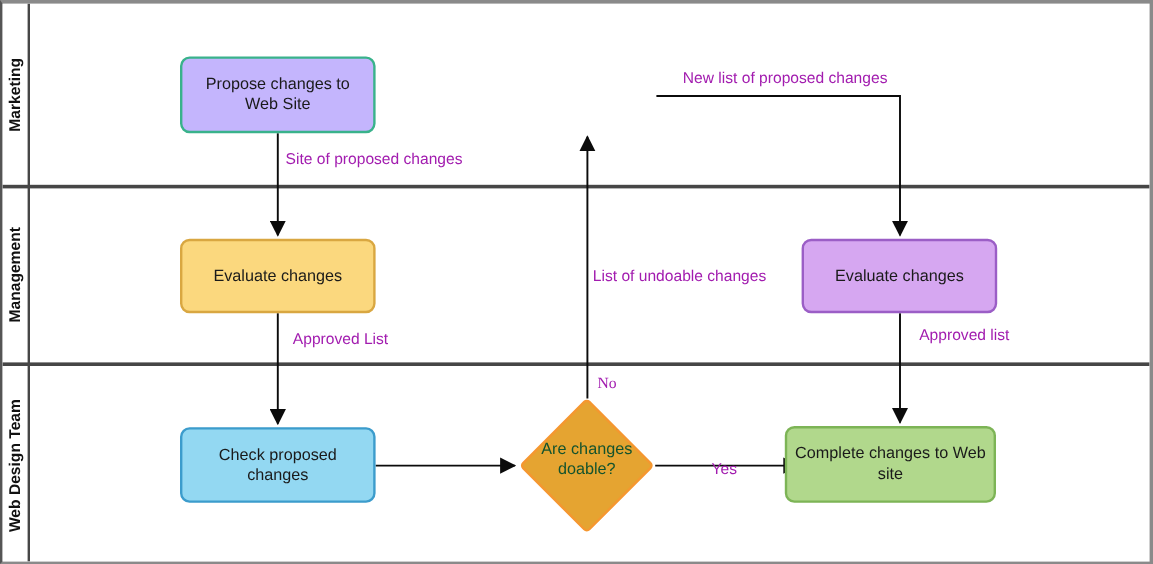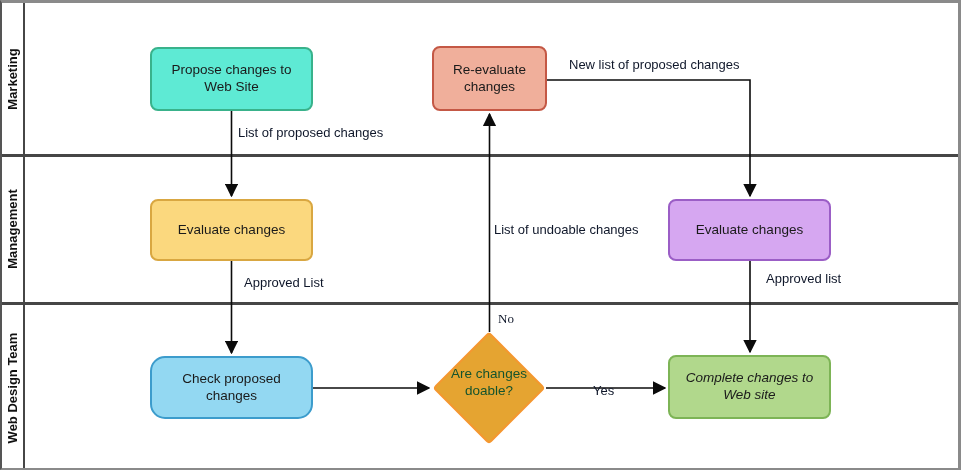--- a/index.html
+++ b/index.html
@@ -62,21 +62,21 @@
     font-size: 13.5px;
     line-height: 1.25;
     color: #1a1a1a;
     padding: 4px 6px;
   }
   #n-propose   { left: 148px; top:  44px; width: 163px; height: 64px; }
   #n-reevaluate{ left: 430px; top:  43px; width: 115px; height: 65px; }
   #n-evaluate1 { left: 148px; top: 196px; width: 163px; height: 62px; }
   #n-evaluate2 { left: 666px; top: 196px; width: 163px; height: 62px; }
   #n-check     { left: 148px; top: 353px; width: 163px; height: 63px; }
-  #n-complete  { left: 666px; top: 352px; width: 163px; height: 64px; font-style: italic; }
+  #n-complete  { left: 652px; top: 352px; width: 176px; height: 64px; }
 
   .diamond-shape {
     position: absolute;
     left: 447px; top: 345px;
     width: 80px; height: 80px;
     box-sizing: border-box;
     border: 2px solid;
     border-radius: 4px;
     transform: rotate(45deg);
   }
@@ -103,21 +103,21 @@
   svg.flows line, svg.flows polyline {
     stroke: #0b0b0b;
     stroke-width: 1.6;
     fill: none;
   }
 
   
   .edge-label {
     position: absolute;
     font-size: 13px;
-    color: #0f172a;
+    color: #a21caf;
     white-space: nowrap;
   }
   #el-list-proposed { left: 236px; top: 122px; }
   #el-approved-1    { left: 242px; top: 272px; }
   #el-undoable      { left: 492px; top: 219px; }
   #el-new-list      { left: 567px; top:  54px; }
   #el-approved-2    { left: 764px; top: 268px; }
   #el-yes           { left: 591px; top: 380px; }
   #el-no            { left: 496px; top: 308px; font-family: Liberation Serif, serif; }
 </style>
@@ -149,31 +149,30 @@
 
     <line x1="544" y1="385" x2="663" y2="385" marker-end="url(#arrow)"></line>
 
     <line x1="487.5" y1="329" x2="487.5" y2="111" marker-end="url(#arrow)"></line>
 
     <polyline points="545,77 748,77 748,193" marker-end="url(#arrow)"></polyline>
 
     <line x1="748" y1="258" x2="748" y2="349" marker-end="url(#arrow)"></line>
   </svg>
 
-  <div class="node" id="n-propose" style="background-color: #5eead4; border-color: rgb(57, 178, 139);">Propose changes to Web Site</div>
-  <div class="node" id="n-reevaluate" style="background-color: rgb(240, 175, 155); border-color: rgb(196, 88, 69);">Re-evaluate changes</div>
+  <div class="node" id="n-propose" style="background-color: #c4b5fd; border-color: rgb(57, 178, 139);">Propose changes to Web Site</div>
   <div class="node" id="n-evaluate1" style="background-color: rgb(251, 216, 126); border-color: rgb(217, 167, 65);">Evaluate changes</div>
   <div class="node" id="n-evaluate2" style="background-color: rgb(214, 167, 241); border-color: rgb(155, 94, 198);">Evaluate changes</div>
-  <div class="node" id="n-check" style="background-color: rgb(147, 216, 242); border-color: rgb(60, 156, 204); border-radius: 15px;">Check proposed changes</div>
+  <div class="node" id="n-check" style="background-color: rgb(147, 216, 242); border-color: rgb(60, 156, 204);">Check proposed changes</div>
   <div class="node" id="n-complete" style="background-color: rgb(177, 216, 140); border-color: rgb(125, 180, 86);">Complete changes to Web site</div>
 
   <div class="diamond-shape" style="background-color: rgb(229, 164, 49); border-color: rgb(245, 151, 48);"></div>
   <div class="diamond-text">Are changes doable?</div>
 
-  <div class="edge-label" id="el-list-proposed">List of proposed changes</div>
+  <div class="edge-label" id="el-list-proposed">Site of proposed changes</div>
   <div class="edge-label" id="el-approved-1">Approved List</div>
   <div class="edge-label" id="el-undoable">List of undoable changes</div>
   <div class="edge-label" id="el-new-list">New list of proposed changes</div>
   <div class="edge-label" id="el-approved-2">Approved list</div>
   <div class="edge-label" id="el-yes">Yes</div>
   <div class="edge-label" id="el-no">No</div>
 
 </div>
 
 </body></html>

